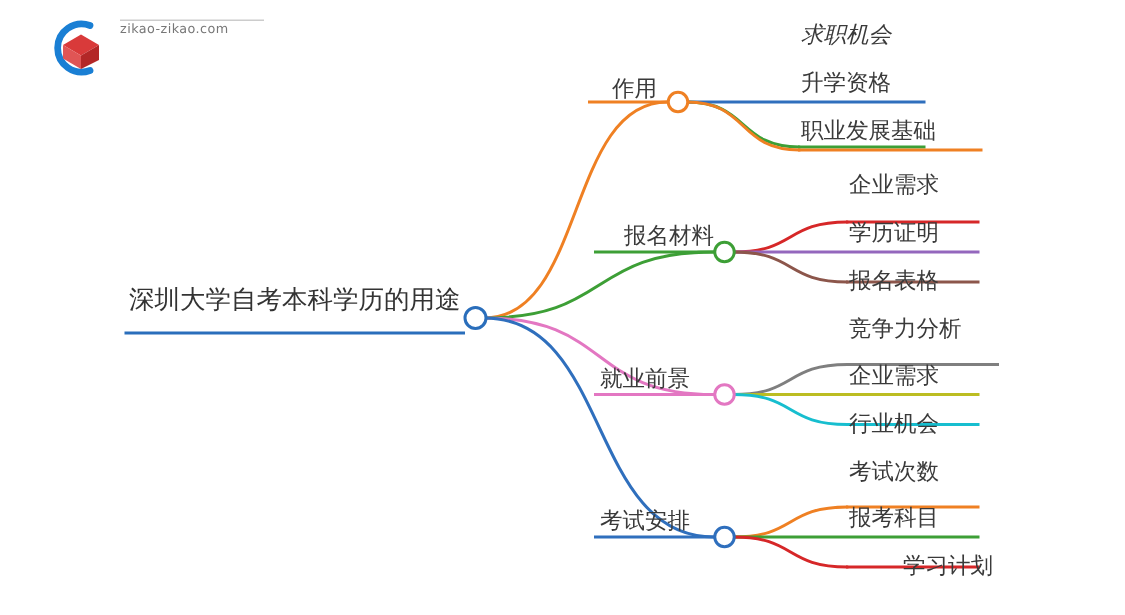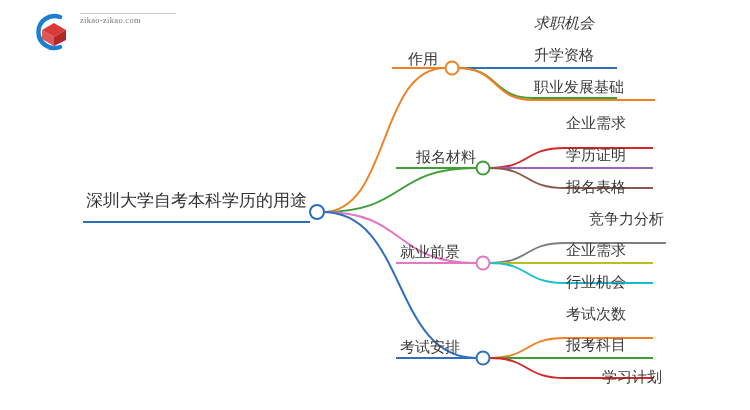--- a/index.html
+++ b/index.html
@@ -51,21 +51,20 @@
     height: 1px;
     background: #cccccc;
     margin: 1px 0 1px 0;
   }
   #logo-sub {
     font-size: 8.5px;
     color: #777777;
     letter-spacing: 0.3px;
     line-height: 11px;
     white-space: nowrap;
-    font-family: Liberation Serif, serif;
   }
 
   
   #map {
     position: absolute;
     left: 0;
     top: 0;
     width: 750px;
     height: 410px;
   }
@@ -162,21 +161,21 @@
       <div class="label label-root" style="left: 86px; top: 192px;">深圳大学自考本科学历的用途</div>
       <div class="label label-branch" style="left: 408px; top: 52px;">作用</div>
       <div class="label label-leaf" style="left: 534px; top: 16px; font-style: italic;">求职机会</div>
       <div class="label label-leaf" style="left: 534px; top: 48px;">升学资格</div>
       <div class="label label-leaf" style="left: 534px; top: 80px;">职业发展基础</div>
       <div class="label label-branch" style="left: 416px; top: 150px;">报名材料</div>
       <div class="label label-leaf" style="left: 566px; top: 116px;">企业需求</div>
       <div class="label label-leaf" style="left: 566px; top: 148px;">学历证明</div>
       <div class="label label-leaf" style="left: 566px; top: 180px;">报名表格</div>
       <div class="label label-branch" style="left: 400px; top: 245px;">就业前景</div>
-      <div class="label label-leaf" style="left: 566px; top: 212px; margin-left: 23px;">竞争力分析</div>
+      <div class="label label-leaf" style="left: 566px; top: 212px;">竞争力分析</div>
       <div class="label label-leaf" style="left: 566px; top: 243px;">企业需求</div>
       <div class="label label-leaf" style="left: 566px; top: 275px;">行业机会</div>
       <div class="label label-branch" style="left: 400px; top: 340px;">考试安排</div>
       <div class="label label-leaf" style="left: 566px; top: 307px;">考试次数</div>
       <div class="label label-leaf" style="left: 566px; top: 338px;">报考科目</div>
       <div class="label label-leaf" style="left: 566px; top: 370px; margin-left: 36px;">学习计划</div>
     </div>
 
 </div>
 

